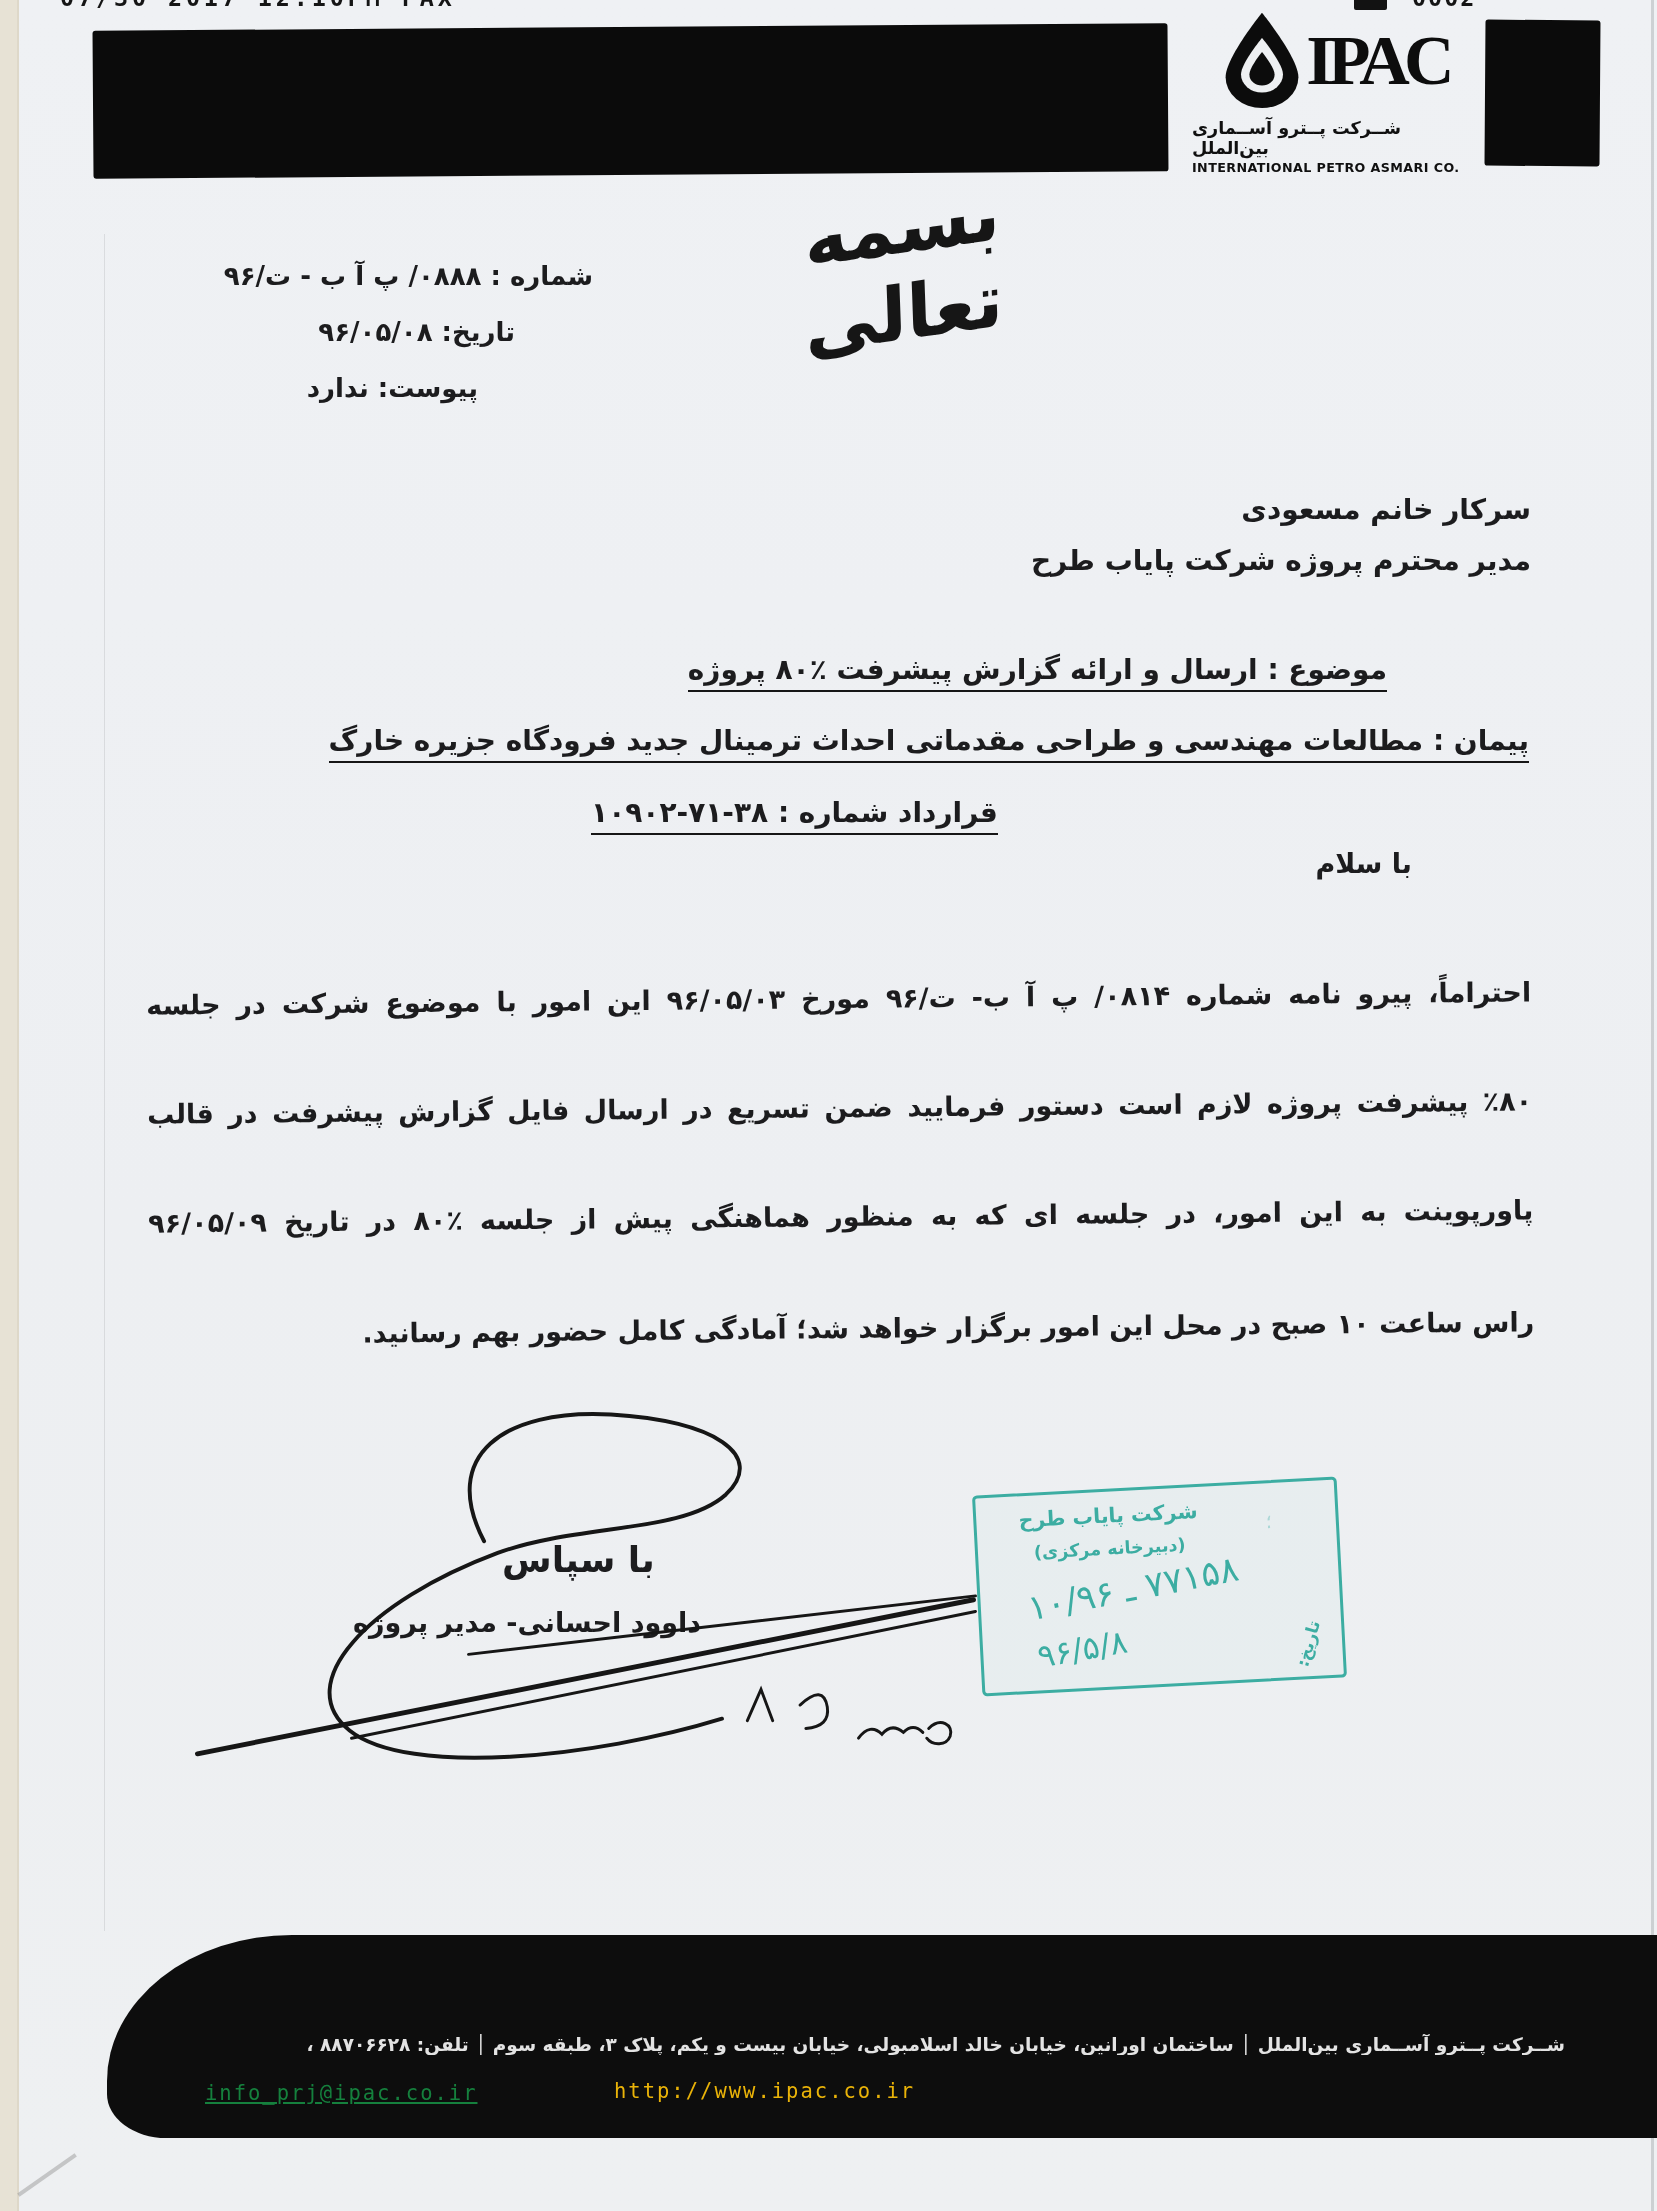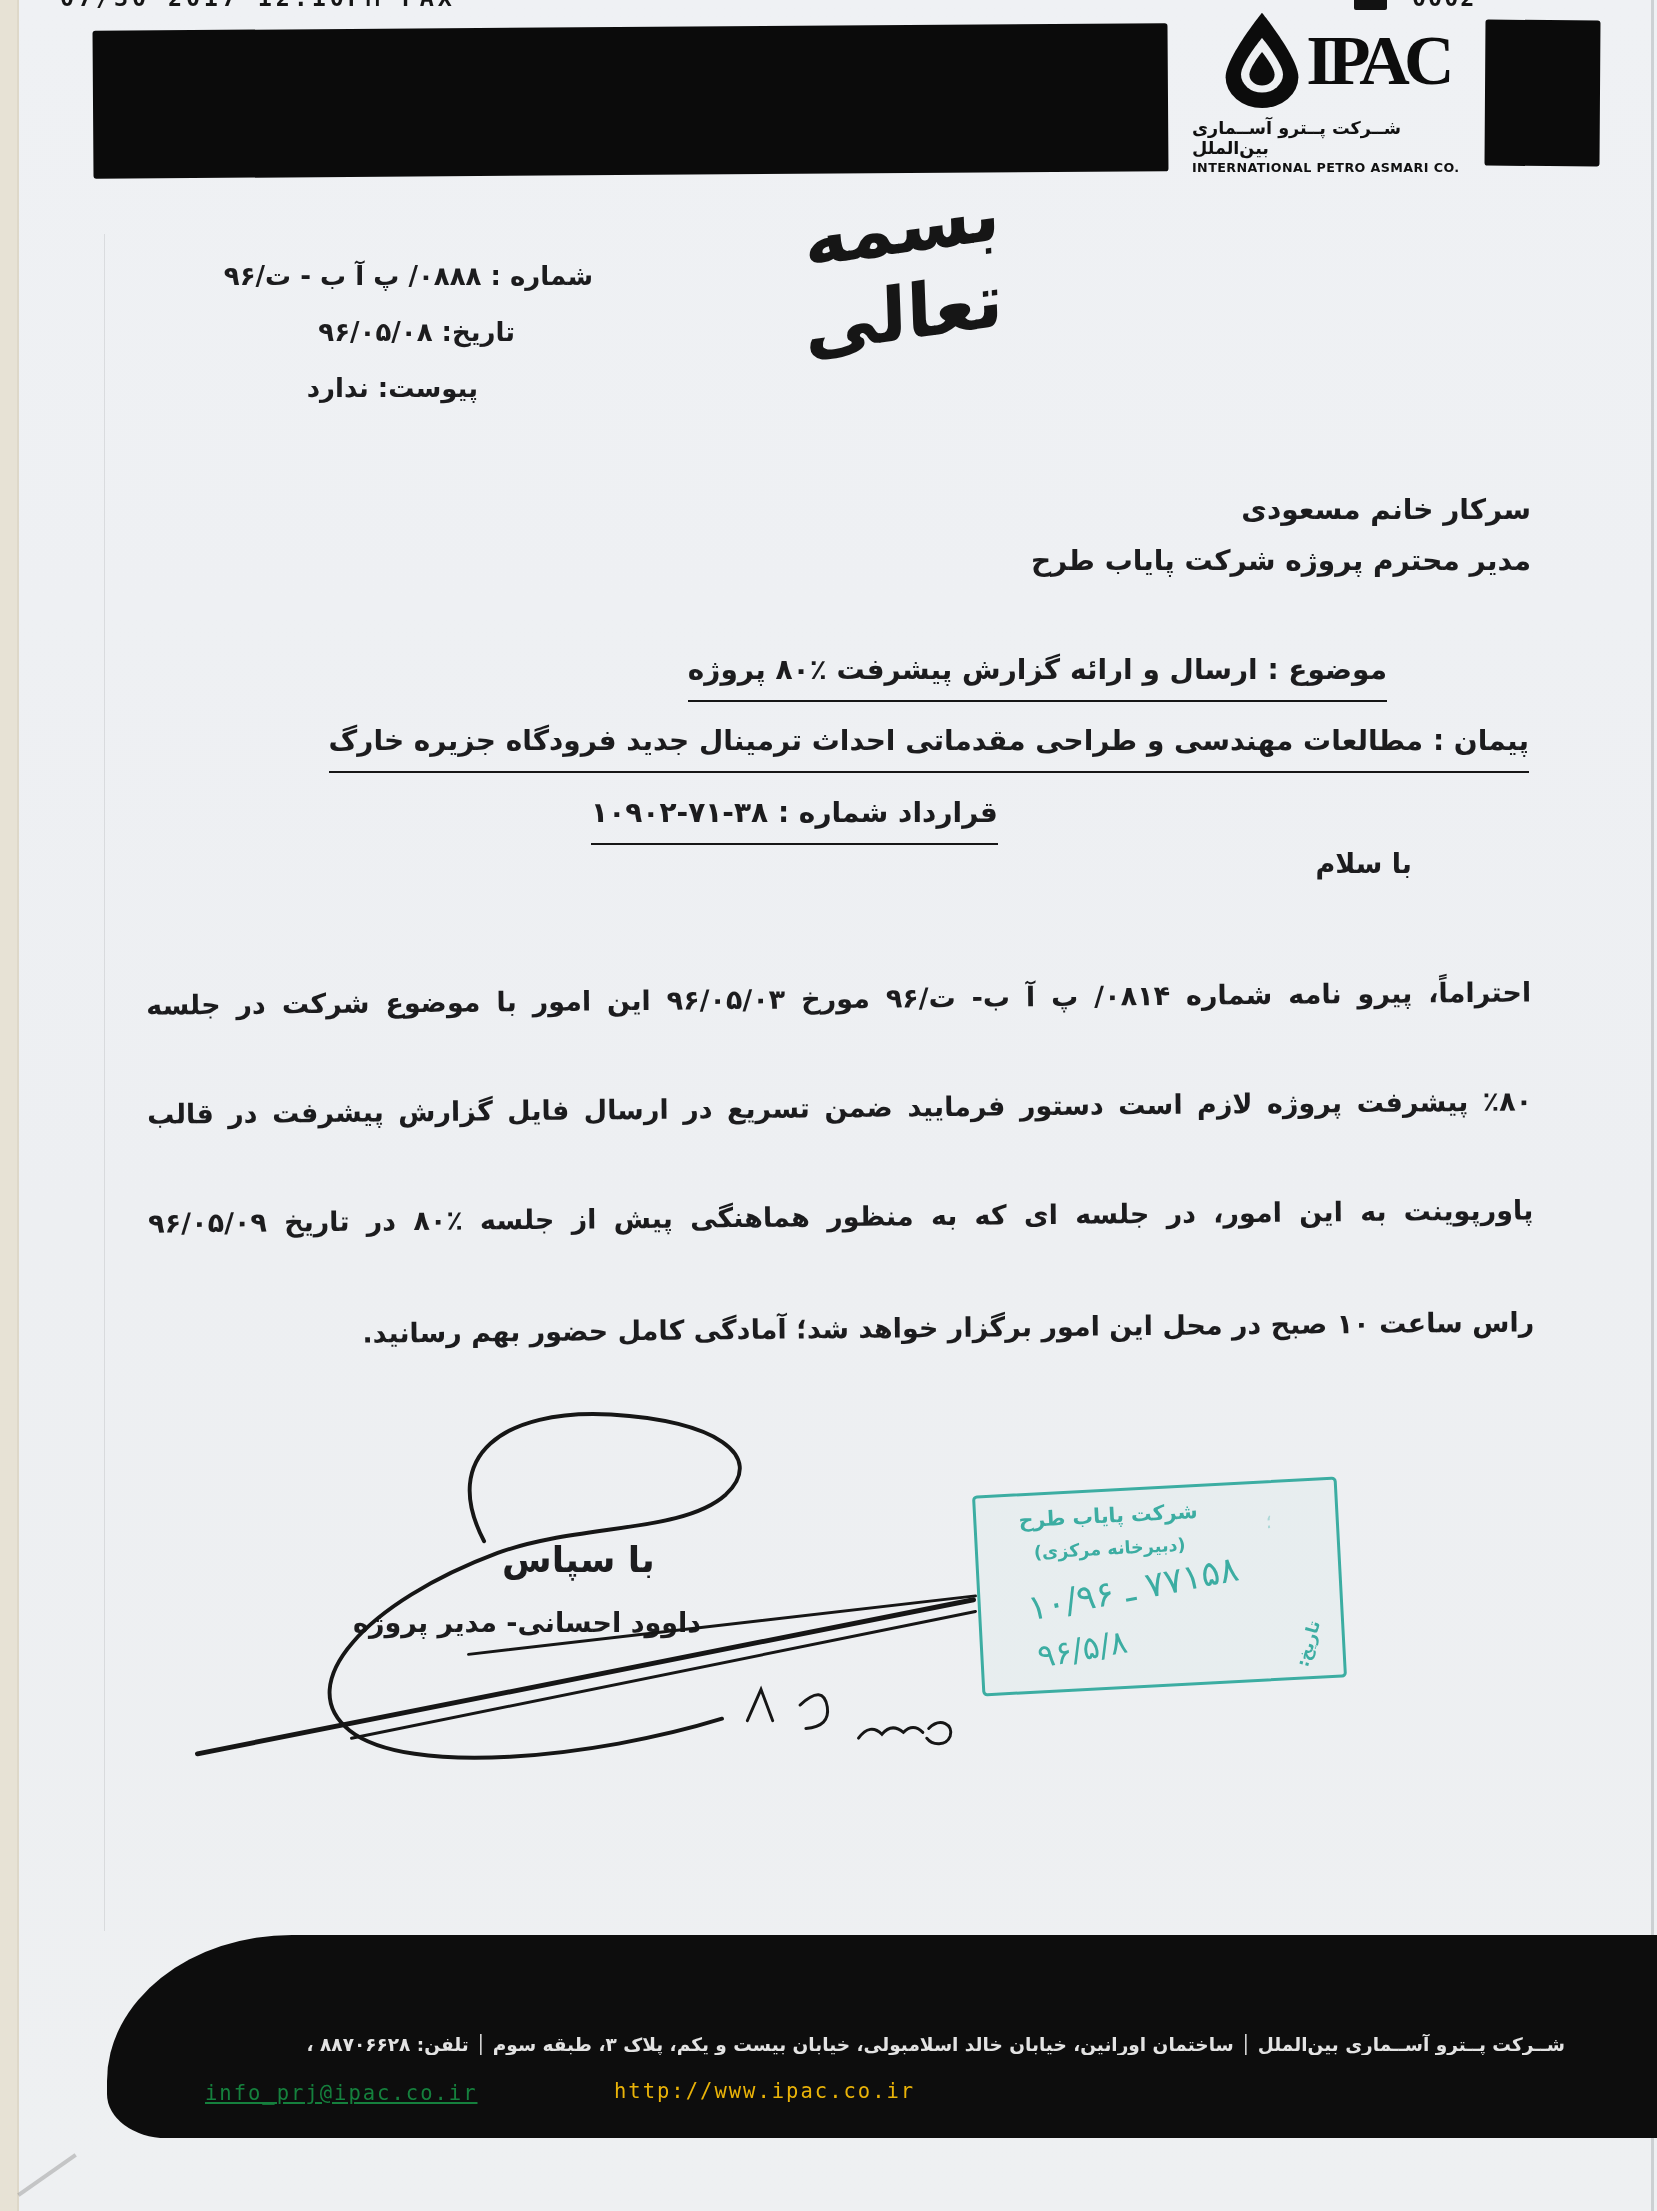--- a/index.html
+++ b/index.html
@@ -36,21 +36,21 @@
   .bismillah{left:671px;top:193px;width:332px;font-size:74px;font-weight:700;transform:rotate(-8deg) skewX(-6deg);color:#161616;}
 
   .refblock{left:166px;top:263px;width:427px;text-align:right;font-size:26px;font-weight:700;line-height:1;}
   .refblock div{margin-bottom:30px;}
   .ref-date{margin-left:0;padding-left:0;margin-right:0;padding-right:78px;box-sizing:border-box;}
   .ref-att{padding-right:115px;box-sizing:border-box;}
 
   .recipient{right:127px;top:456px;text-align:right;font-size:28px;font-weight:700;line-height:1;margin-top:40px;}
   .recipient div{margin-bottom:23.4px;}
 
-  .uline{border-bottom:2.9px solid #161616;padding-bottom:14px;}
+  .uline{border-bottom:2.9px solid #161616;padding-bottom:4px;}
   .subj1{right:271px;top:653px;font-size:28px;font-weight:700;}
   .subj2{right:129px;top:724px;font-size:28px;font-weight:700;}
   .subj3{left:583px;top:796px;width:423px;text-align:center;font-size:28px;font-weight:700;}
 
   .salam{right:246px;top:848px;font-size:27px;font-weight:700;}
 
   .bodytxt{left:146px;top:983px;width:1385px;transform:rotate(-.55deg);font-size:27px;font-weight:700;}
   .bodytxt .bl{position:absolute;right:0;left:0;text-align:right;white-space:nowrap;}
   .bodytxt .jl{text-align:justify;text-align-last:justify;white-space:normal;}
   .bl1{top:0;} .bl2{top:109px;} .bl3{top:218px;} .bl4{top:330px;}

